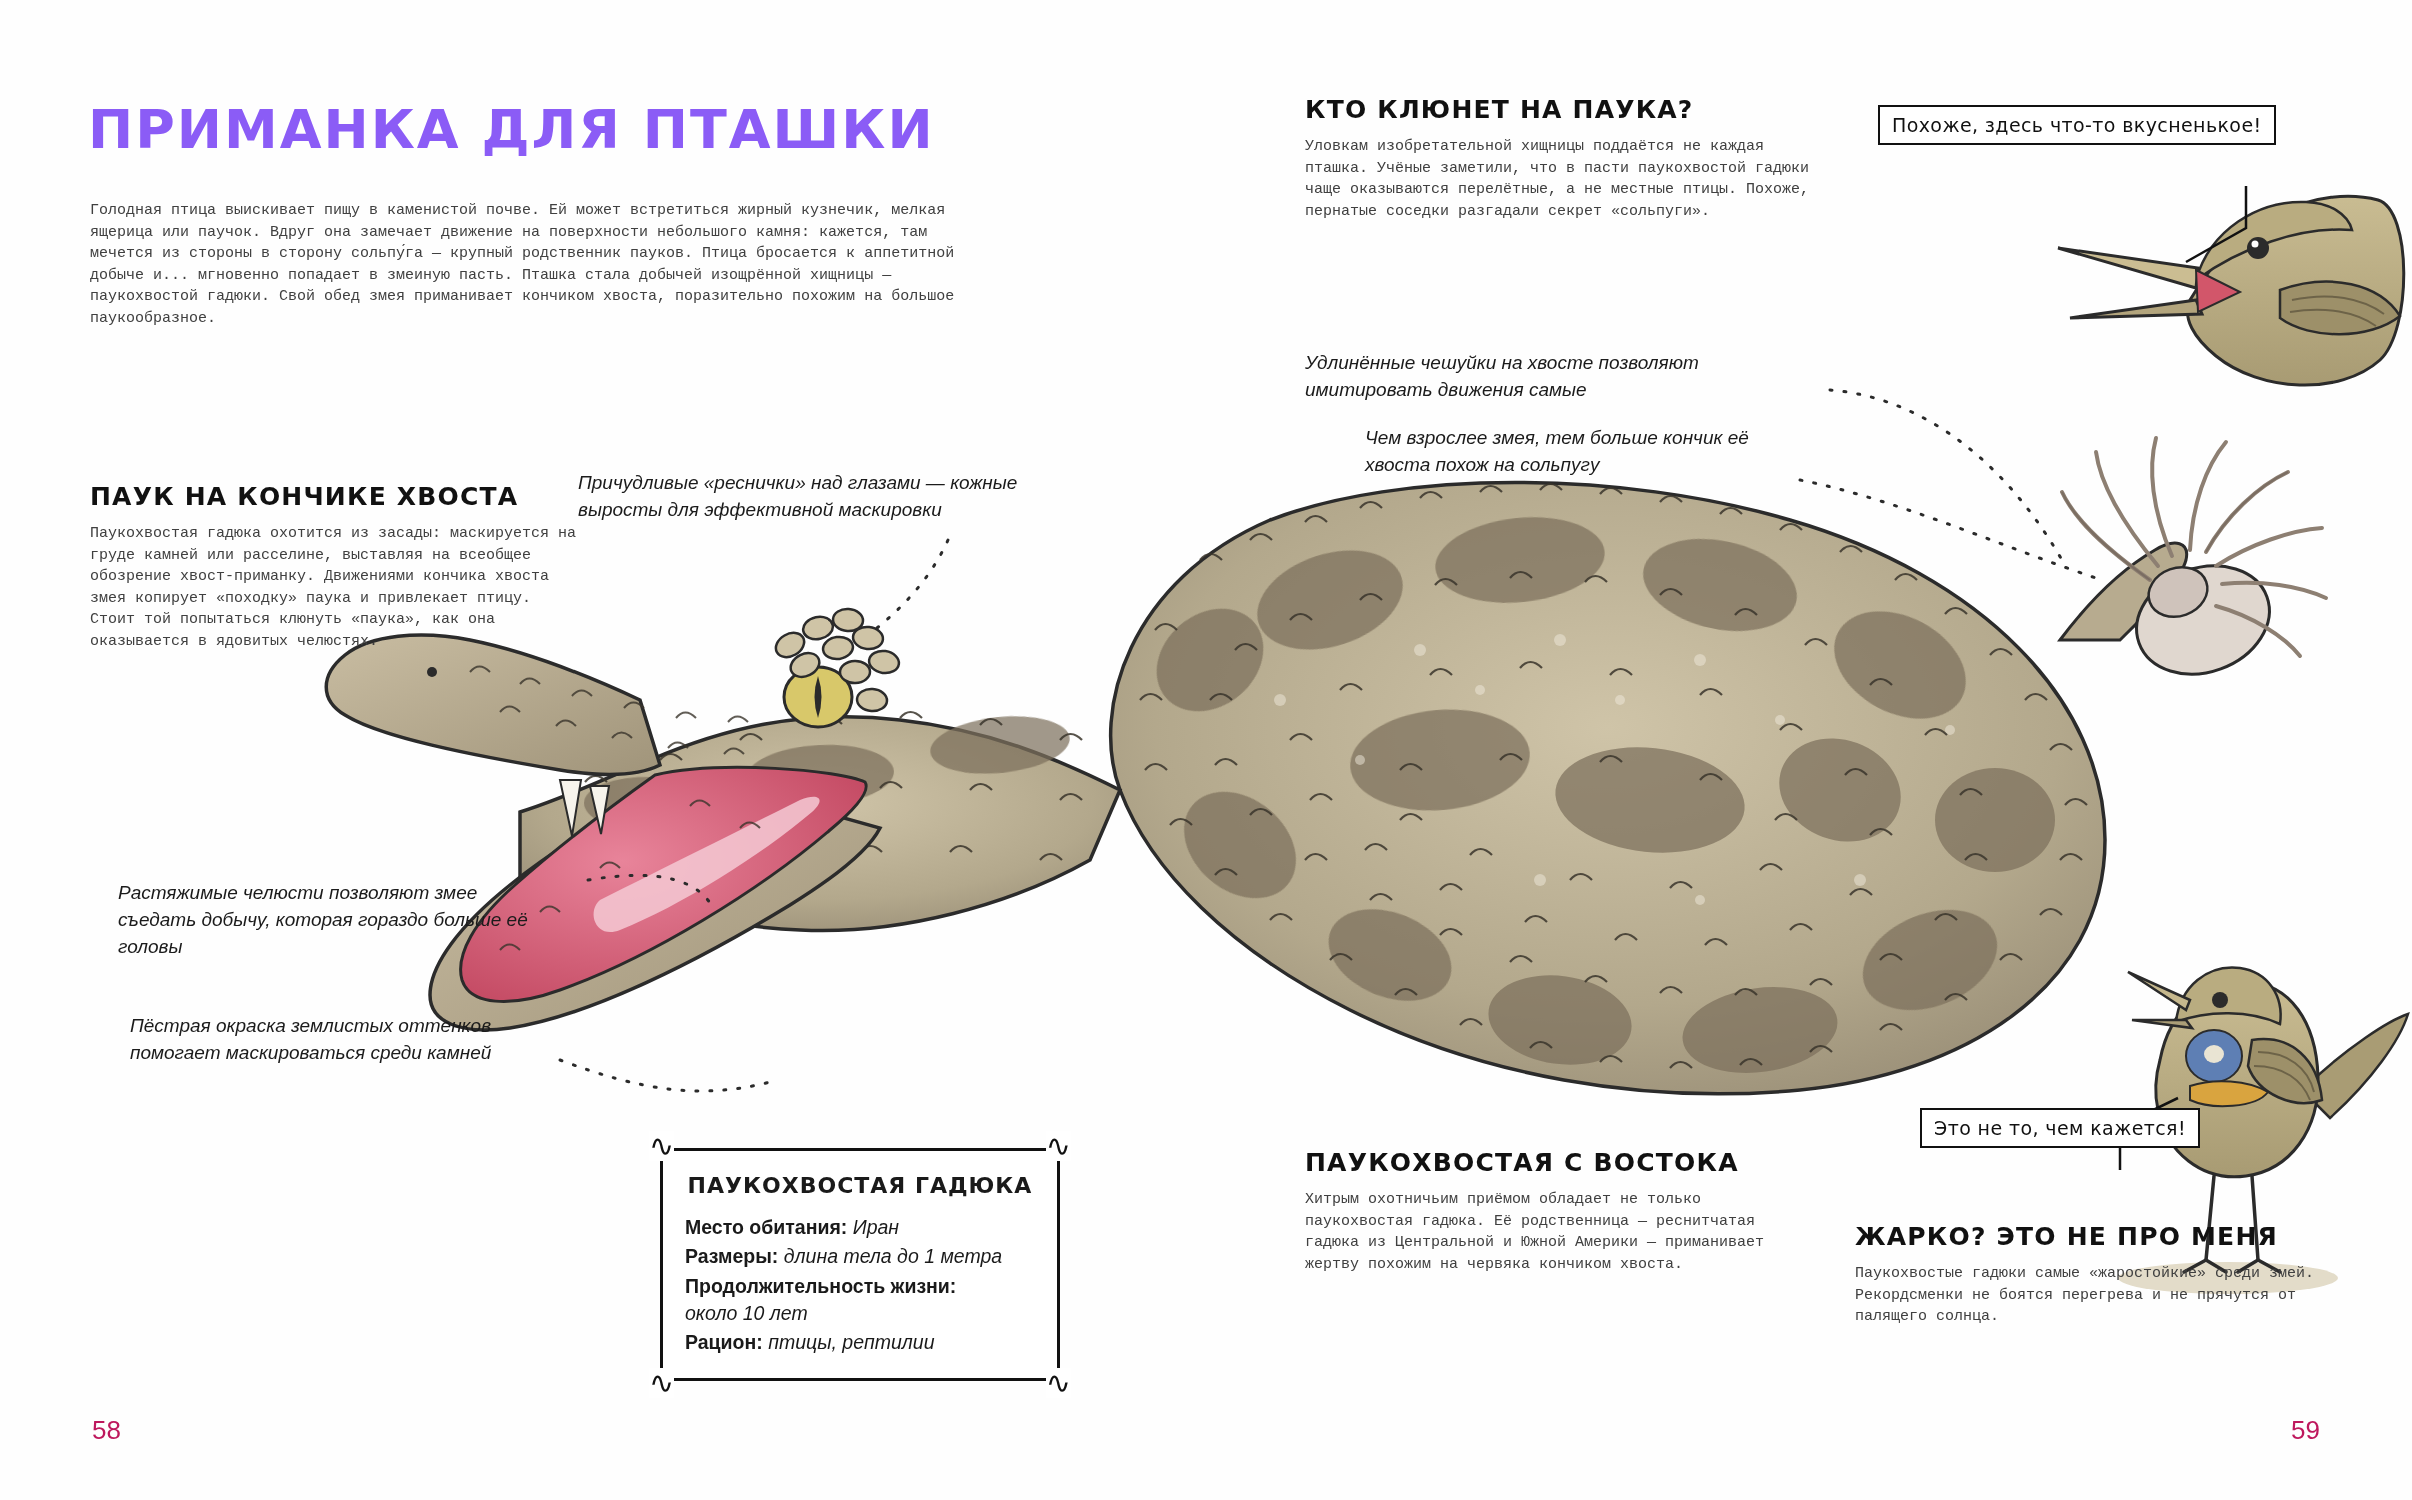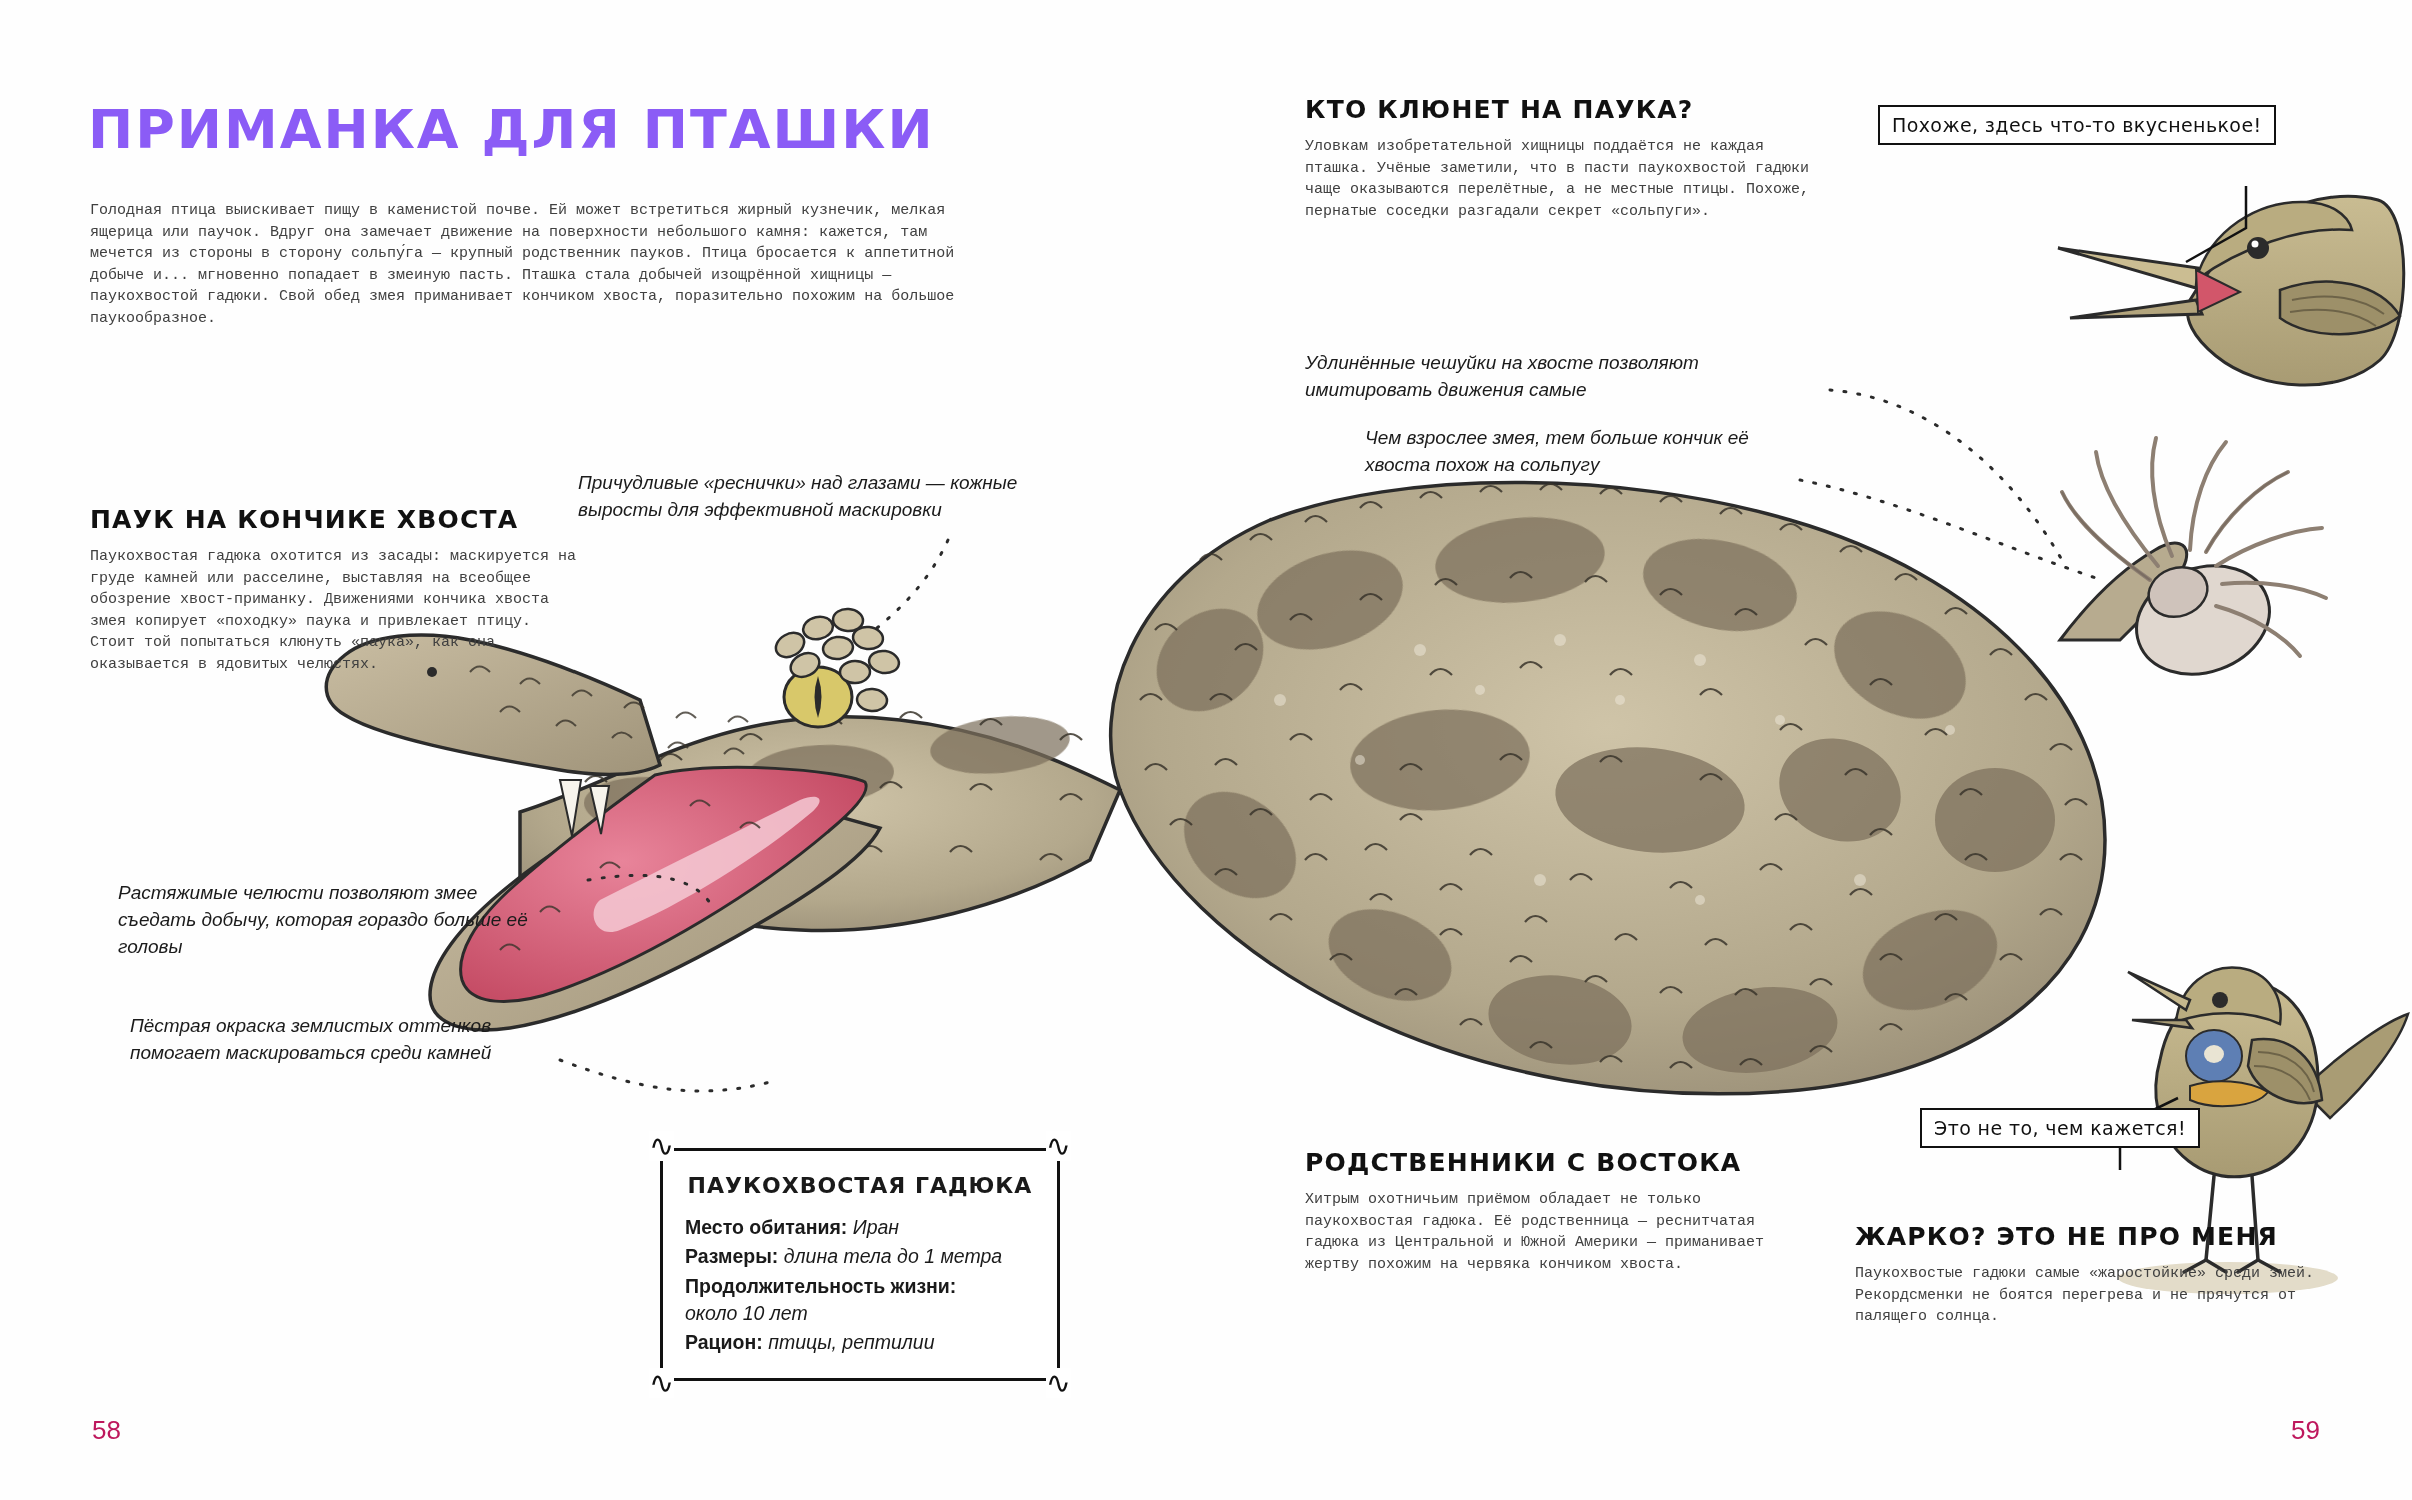--- a/index.html
+++ b/index.html
@@ -66,21 +66,21 @@
     font-size: 26px;
     color: #be185d;
   }
 
   
   .abs { position: absolute; }
 
   
   #title { left: 88px; top: 62px; }
   #intro { left: 90px; top: 185px; width: 900px; }
-  #sec-tail { left: 90px; top: 505px; width: 490px; }
+  #sec-tail { left: 90px; top: 482px; width: 490px; }
   #sec-tail .h2 { margin-bottom: 12px; }
   #sec-bite { left: 90px; top: 1148px; width: 460px; }
   #sec-bite .h2 { margin-bottom: 12px; }
 
   
   #sec-who { left: 1305px; top: 95px; width: 510px; }
   #sec-who .h2 { margin-bottom: 12px; }
   #sec-east { left: 1305px; top: 1148px; width: 505px; }
   #sec-east .h2 { margin-bottom: 12px; }
   #sec-heat { left: 1855px; top: 1222px; width: 470px; }
@@ -535,21 +535,21 @@
     <div class="body-text">Паукохвостая гадюка охотится из засады: маскируется на груде камней или расселине, выставляя на всеобщее обозрение хвост-приманку. Движениями кончика хвоста змея копирует «походку» паука и привлекает птицу. Стоит той попытаться клюнуть «паука», как она оказывается в ядовитых челюстях.</div>
   </div>
 
 
   <div class="abs" id="sec-who">
     <div class="h2">КТО КЛЮНЕТ НА ПАУКА?</div>
     <div class="body-text">Уловкам изобретательной хищницы поддаётся не каждая пташка. Учёные заметили, что в пасти паукохвостой гадюки чаще оказываются перелётные, а не местные птицы. Похоже, пернатые соседки разгадали секрет «сольпуги».</div>
   </div>
 
   <div class="abs" id="sec-east">
-    <div class="h2">РОДСТВЕННИКИ С ВОСТОКА</div>
+    <div class="h2">ПАУКОХВОСТАЯ С ВОСТОКА</div>
     <div class="body-text">Хитрым охотничьим приёмом обладает не только паукохвостая гадюка. Её родственница — реснитчатая гадюка из Центральной и Южной Америки — приманивает жертву похожим на червяка кончиком хвоста.</div>
   </div>
 
   <div class="abs" id="sec-heat">
     <div class="h2">ЖАРКО? ЭТО НЕ ПРО МЕНЯ</div>
     <div class="body-text">Паукохвостые гадюки самые «жаростойкие» среди змей. Рекордсменки не боятся перегрева и не прячутся от палящего солнца.</div>
   </div>
 
   <div class="abs callout" id="callout-eyes">Причудливые «реснички» над глазами — кожные выросты для эффективной маскировки</div>
   <div class="abs callout" id="callout-jaw">Растяжимые челюсти позволяют змее съедать добычу, которая гораздо больше её головы</div>

